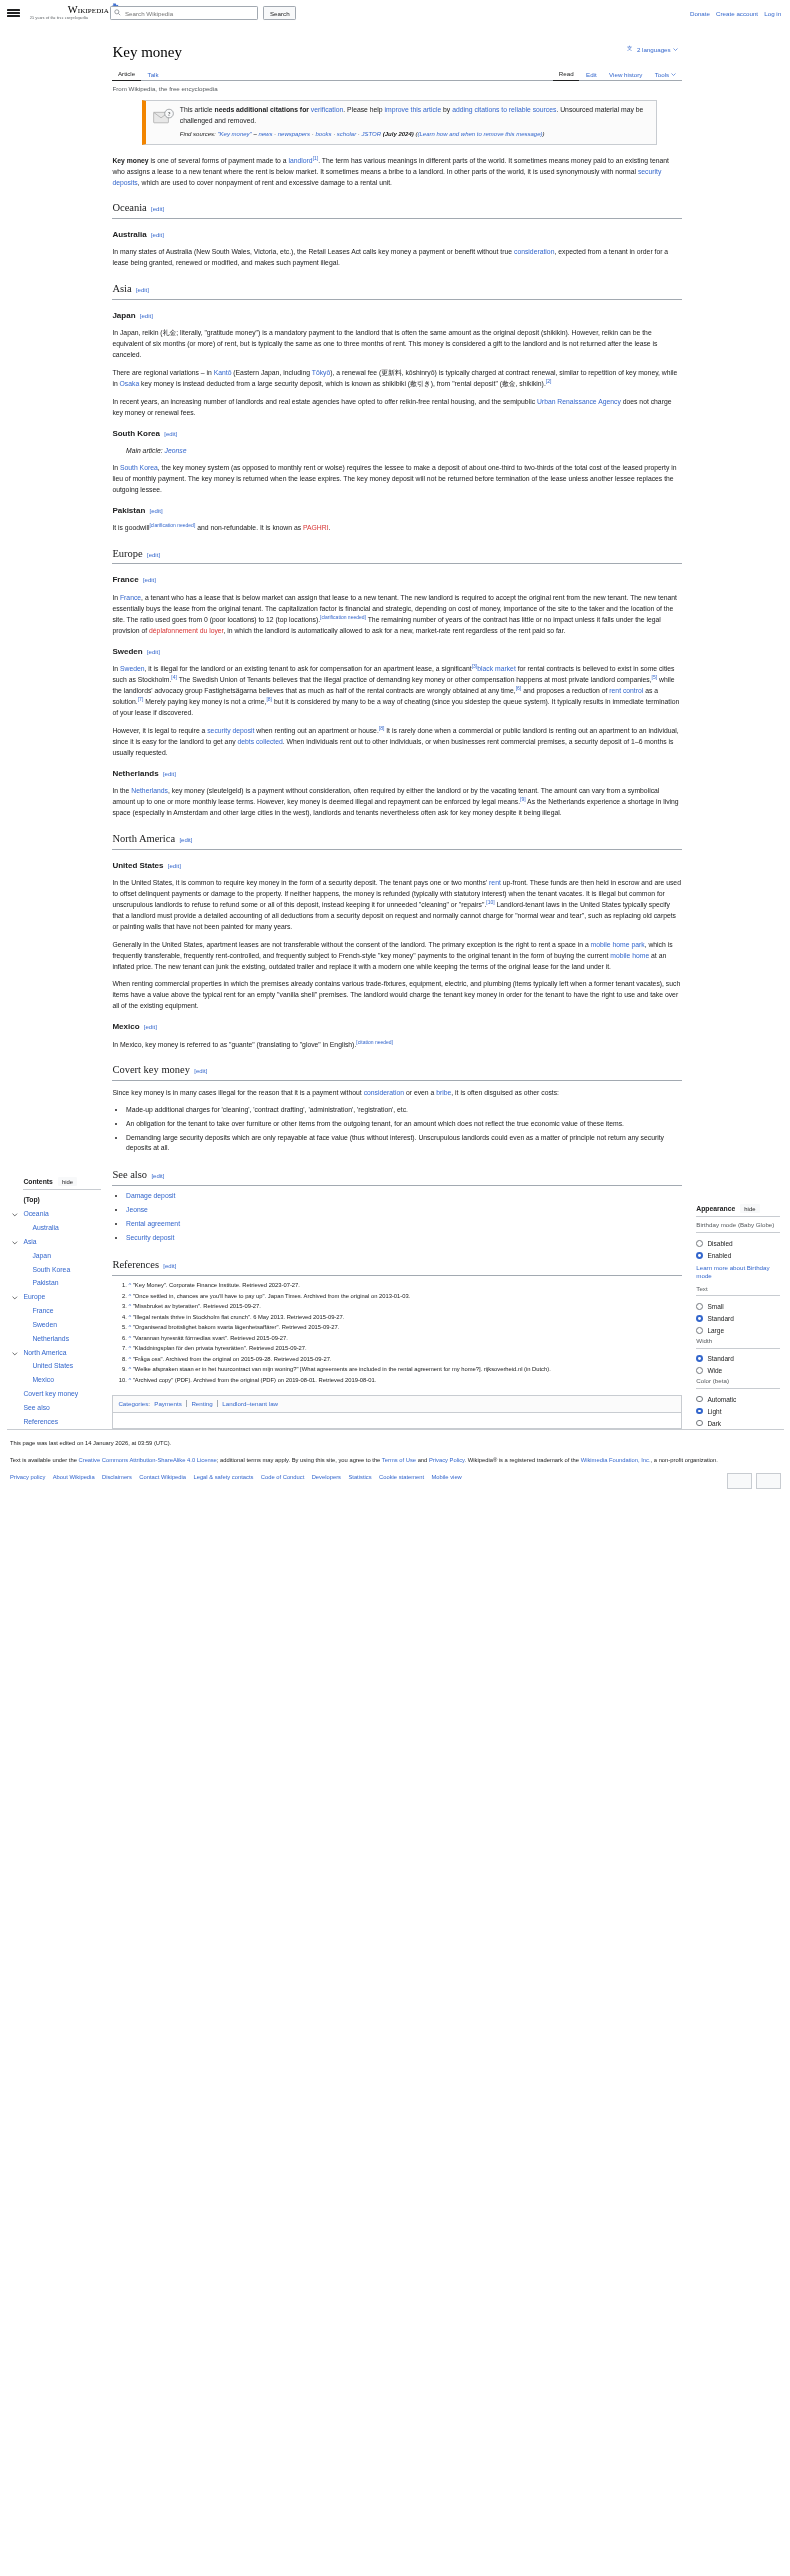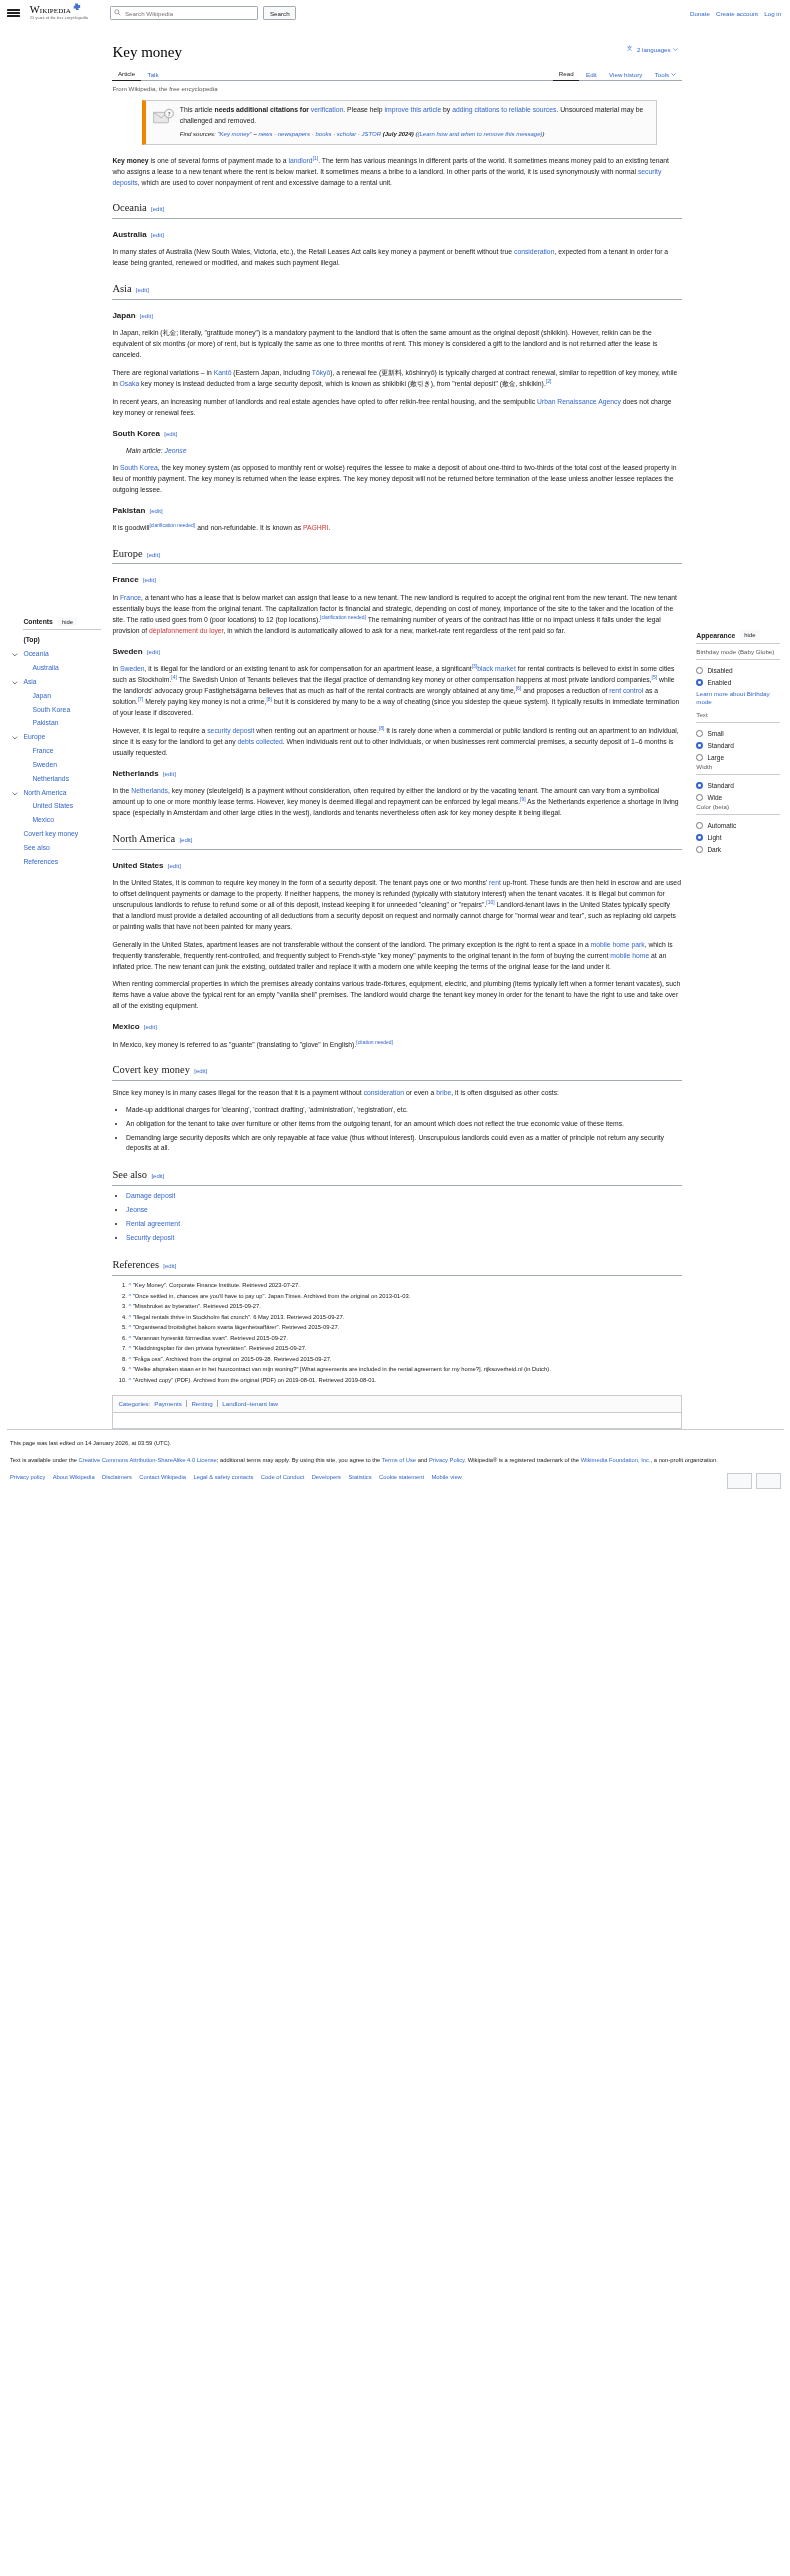--- a/index.html
+++ b/index.html
@@ -24,21 +24,21 @@
     border-bottom:0.6px solid #fff;
     position:relative;
   }
   .hamburger {
     width:12.4px; height:12.4px;
     display:flex; flex-direction:column; justify-content:center; gap:1.9px;
     margin-right:10px; cursor:pointer;
   }
   .hamburger span { display:block; height:1.2px; background:#202122; border-radius:0.6px; }
   .wordmark { width:72px; margin-right:8.6px; line-height:1; }
-  .wordmark .wm-top { display:flex; align-items:center; }
+  .wordmark .wm-top { display:flex; align-items:center;margin-left:38px; }
   .wordmark .wm-word {
     font-family:"Liberation Serif", serif;
     font-size:10.5px; letter-spacing:0.1px; color:#000;
     font-variant:small-caps;
   }
   .puzzle {
     width:9.3px; height:9.3px; margin-left:1.2px; position:relative; top:-2.5px;
   }
   .wordmark .wm-tag {
     font-family:"Liberation Serif", serif;
@@ -64,21 +64,21 @@
     font-family:"Liberation Sans", sans-serif;
   }
   .header-right {
     margin-left:auto; display:flex; align-items:center; gap:6.2px;
     font-size:6.2px; padding-right:2.5px;
   }
 
   
   .page {
     display:flex;
-    align-items:center;
+    align-items:flex-end;
     padding:0 7.4px;
   }
   .toc-col { width:94px; flex:0 0 94px; padding-top:30px; }
   .content-col { flex:1 1 auto; min-width:0; padding:0 11px; }
   .appearance-col { width:91px; flex:0 0 91px; padding-top:30px; }
 
   
   .toc-head {
     display:flex; align-items:center; gap:5px;
     padding:0 0 3.1px 16px;

